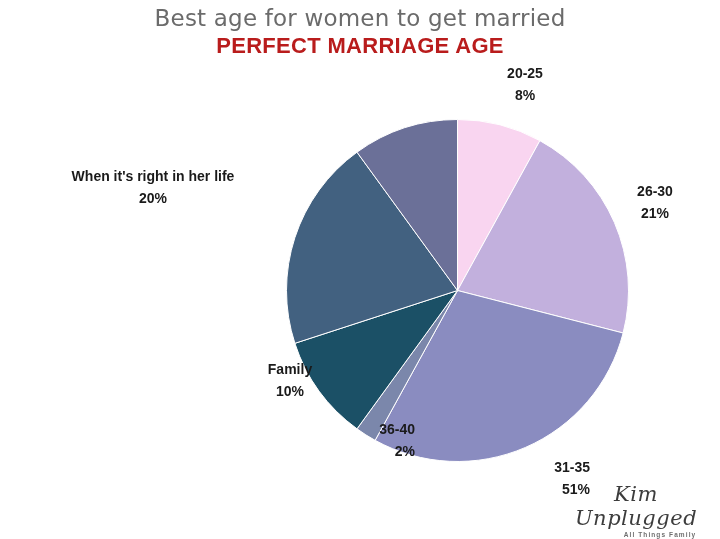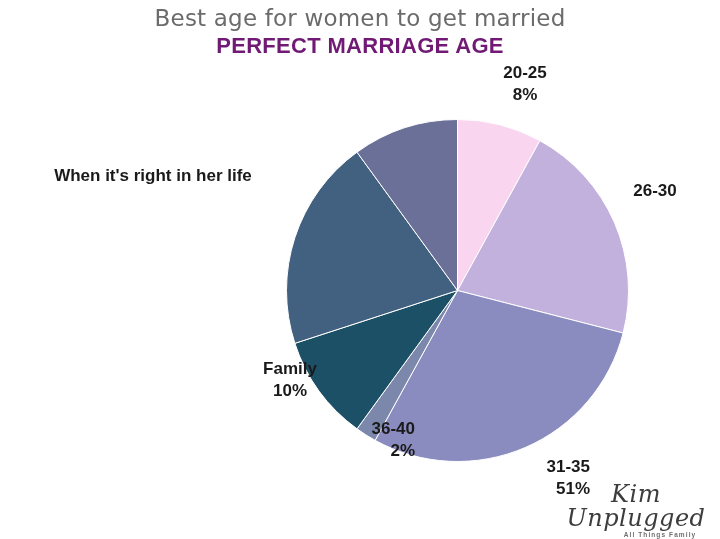--- a/index.html
+++ b/index.html
@@ -32,41 +32,41 @@
     font-size: 23px;
     font-weight: 400;
     color: #6b6b6b;
     letter-spacing: 0.2px;
     line-height: 28px;
   }
   #chart-subtitle {
     font-family: "Liberation Sans", sans-serif;
     font-size: 22px;
     font-weight: bold;
-    color: #701a75;
+    color: #b91c1c;
     letter-spacing: 0.3px;
     line-height: 26px;
     margin-top: 1px;
   }
 
   
   #pie-wrap {
     position: absolute;
     left: 285px;
     top: 118px;
     width: 345px;
     height: 345px;
   }
   #pie-svg { display: block; }
 
   
   .pie-label {
     position: absolute;
     font-family: "Liberation Sans", sans-serif;
-    font-size: 17px;
+    font-size: 14px;
     font-weight: bold;
     color: #1a1a1a;
     line-height: 22px;
     text-align: center;
     white-space: nowrap;
   }
   .pie-label .lbl-name { display: block; }
   .pie-label .lbl-pct  { display: block; }
 
   #label-20-25 { left: 430px; top: 62px; width: 190px; }
@@ -81,21 +81,21 @@
     position: absolute;
     left: 560px;
     top: 482px;
     width: 152px;
     text-align: center;
     color: #4a4a4a;
   }
   #watermark-name {
     font-family: "DejaVu Serif", serif;
     font-style: italic;
-    font-size: 24px;
+    font-size: 21px;
     letter-spacing: 0.5px;
     line-height: 24px;
     color: #3d3d3d;
     text-align: center;
   }
   #watermark-tagline {
     font-family: "Liberation Sans", sans-serif;
     font-size: 6.5px;
     font-weight: bold;
     letter-spacing: 1.1px;
@@ -128,39 +128,41 @@
     </svg>
   </div>
 
   <div class="pie-label" id="label-20-25">
     <span class="lbl-name">20-25</span>
     <span class="lbl-pct">8%</span>
   </div>
 
   <div class="pie-label" id="label-26-30">
     <span class="lbl-name">26-30</span>
+    <span class="lbl-pct">21%</span>
   </div>
 
   <div class="pie-label" id="label-31-35">
     <span class="lbl-name">31-35</span>
     <span class="lbl-pct">51%</span>
   </div>
 
   <div class="pie-label" id="label-36-40">
     <span class="lbl-name">36-40</span>
     <span class="lbl-pct">2%</span>
   </div>
 
   <div class="pie-label" id="label-never">
     <span class="lbl-name">Family</span>
     <span class="lbl-pct">10%</span>
   </div>
 
   <div class="pie-label" id="label-right-life">
     <span class="lbl-name">When it's right in her life</span>
+    <span class="lbl-pct">20%</span>
   </div>
 
   <div id="watermark">
     <div id="watermark-name">Kim Unplugged</div>
     <div id="watermark-tagline">All Things Family</div>
   </div>
 
 </div>
 
 </body></html>

